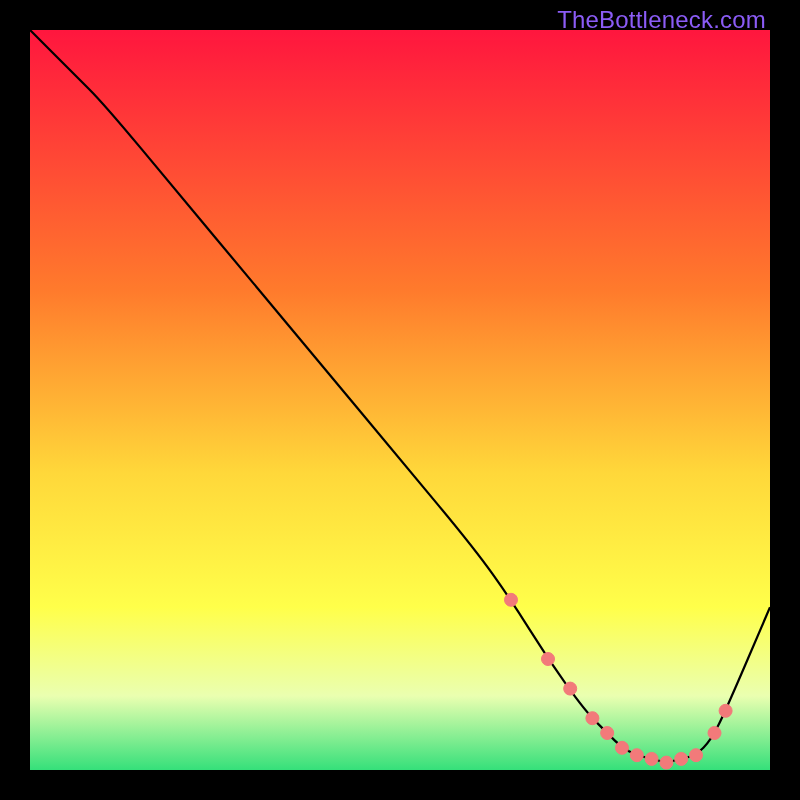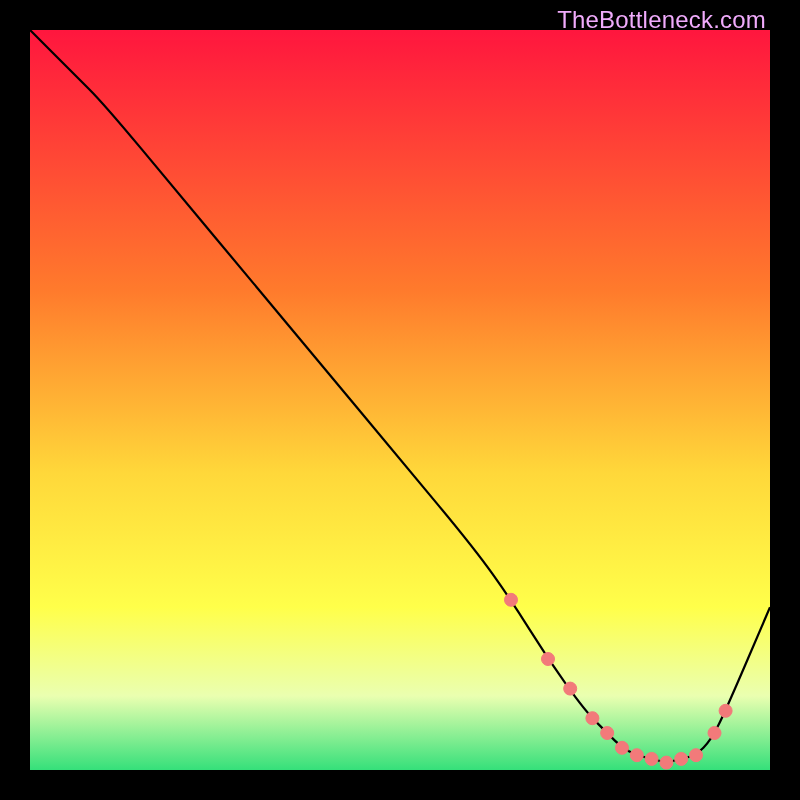--- a/index.html
+++ b/index.html
@@ -16,21 +16,21 @@
     left: 30px;
     top: 30px;
     width: 740px;
     height: 740px;
     background: #000;
   }
   .watermark {
     position: absolute;
     top: 6px;
     right: 34px;
-    color: #f0abfc;
+    color: #8b5cf6;
     font-size: 24px;
     font-weight: 500;
     letter-spacing: 0.2px;
     z-index: 20;
   }
   svg {
     display: block;
   }
 </style>
 </head>

